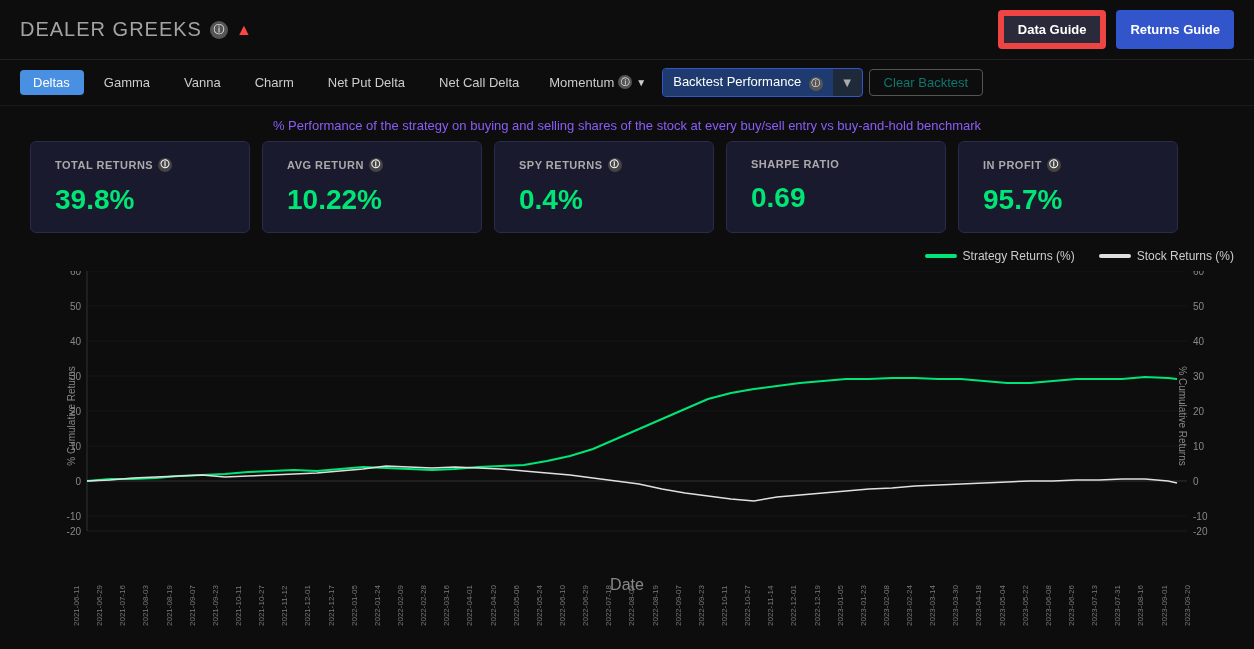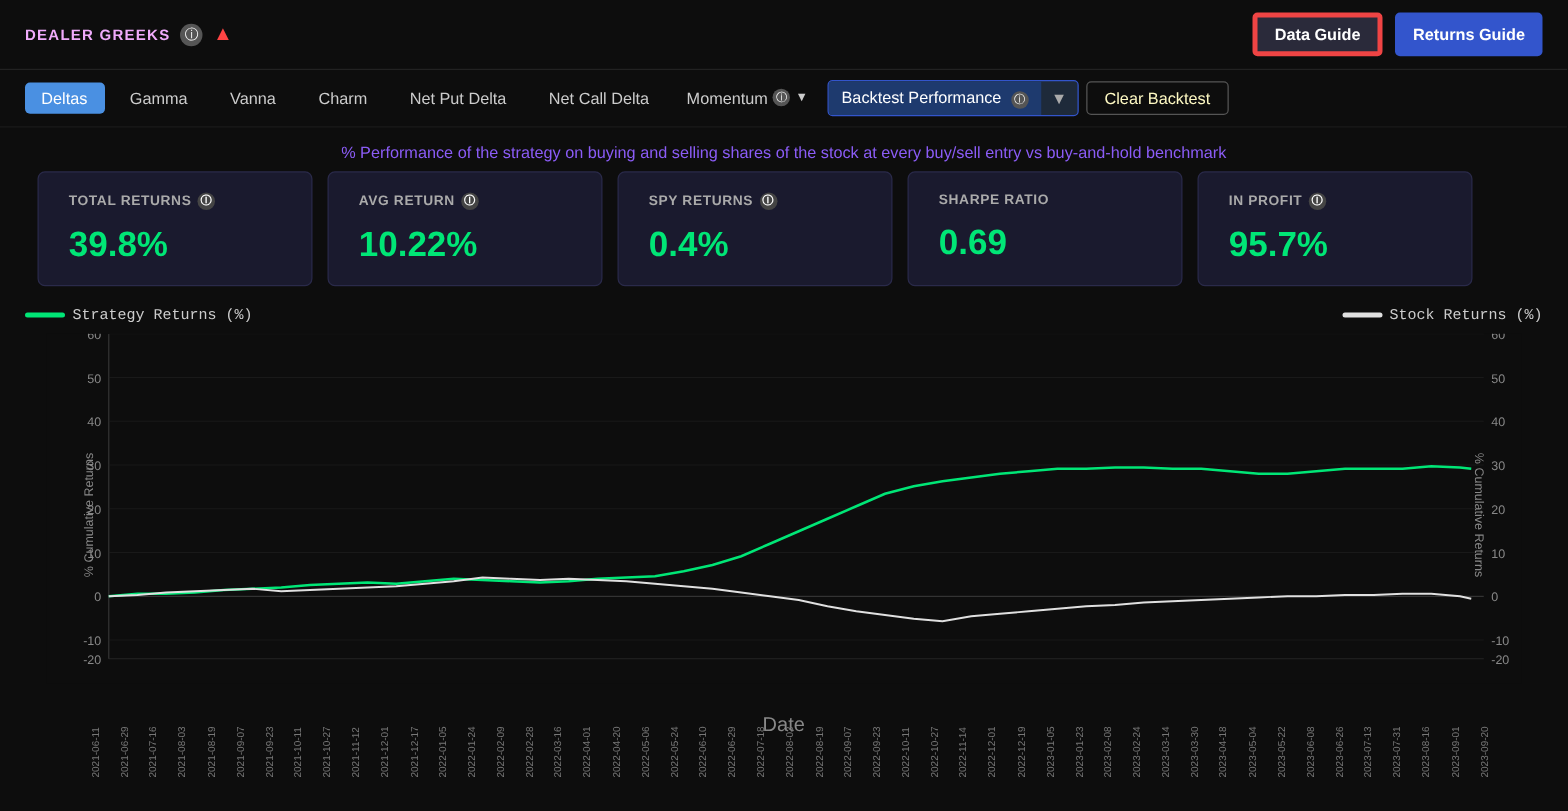--- a/index.html
+++ b/index.html
@@ -20,24 +20,24 @@
       padding: 10px 20px;
       background: #0d0d0d;
       border-bottom: 1px solid #222;
     }
     .header-left {
       display: flex;
       align-items: center;
       gap: 8px;
     }
     .brand-title {
-      font-weight: 700;
-      font-size: 12px;
+      font-weight: 400;
+      font-size: 20px;
       letter-spacing: 1px;
-      color: #f0abfc;
+      color: #a3a3a3;
     }
     .info-icon {
       width: 18px; height: 18px;
       border-radius: 50%;
       background: #555;
       display: inline-flex; align-items: center; justify-content: center;
       font-size: 11px; color: #fff; cursor: pointer;
     }
     .warning-icon {
       color: #ff4444;
@@ -49,21 +49,21 @@
     }
     .btn-header {
       padding: 6px 14px;
       border-radius: 4px;
       font-size: 13px;
       font-weight: 600;
       cursor: pointer;
       border: none;
       color: #fff;
     }
-    .btn-data-guide { background: #2a2a3a; border: 4px solid #ef4444; }
+    .btn-data-guide { background: #2a2a3a; border: 6px solid #ef4444; }
     .btn-backtest-guide { background: #3355cc; }
 
     
     .nav-bar {
       display: flex;
       align-items: center;
       padding: 8px 20px;
       gap: 6px;
       background: #0d0d0d;
       border-bottom: 1px solid #1a1a1a;
@@ -125,21 +125,21 @@
       color: #ccc;
     }
     .chevron { font-size: 10px; }
     .clear-btn {
       padding: 5px 14px;
       border-radius: 4px;
       font-size: 13px;
       cursor: pointer;
       border: 1px solid #555;
       background: transparent;
-      color: #fef9c3;
+      color: #0f766e;
     }
 
     
     .subtitle {
       text-align: center;
       font-size: 13px;
       color: #8b5cf6;
       padding: 12px 0 8px;
     }
 
@@ -182,27 +182,26 @@
       color: #00e676;
     }
 
     
     .chart-area {
       padding: 0 20px;
       position: relative;
     }
     .chart-legend {
       display: flex;
-      justify-content: space-between;
+      justify-content: flex-end;
       gap: 24px;
       margin-bottom: 8px;
       font-size: 12px;
       color: #ccc;
       align-items: center;
-      font-family: Liberation Mono, monospace;
     }
     .legend-item {
       display: flex;
       align-items: center;
       gap: 6px;
     }
     .legend-color {
       width: 32px; height: 4px;
       border-radius: 2px;
     }

